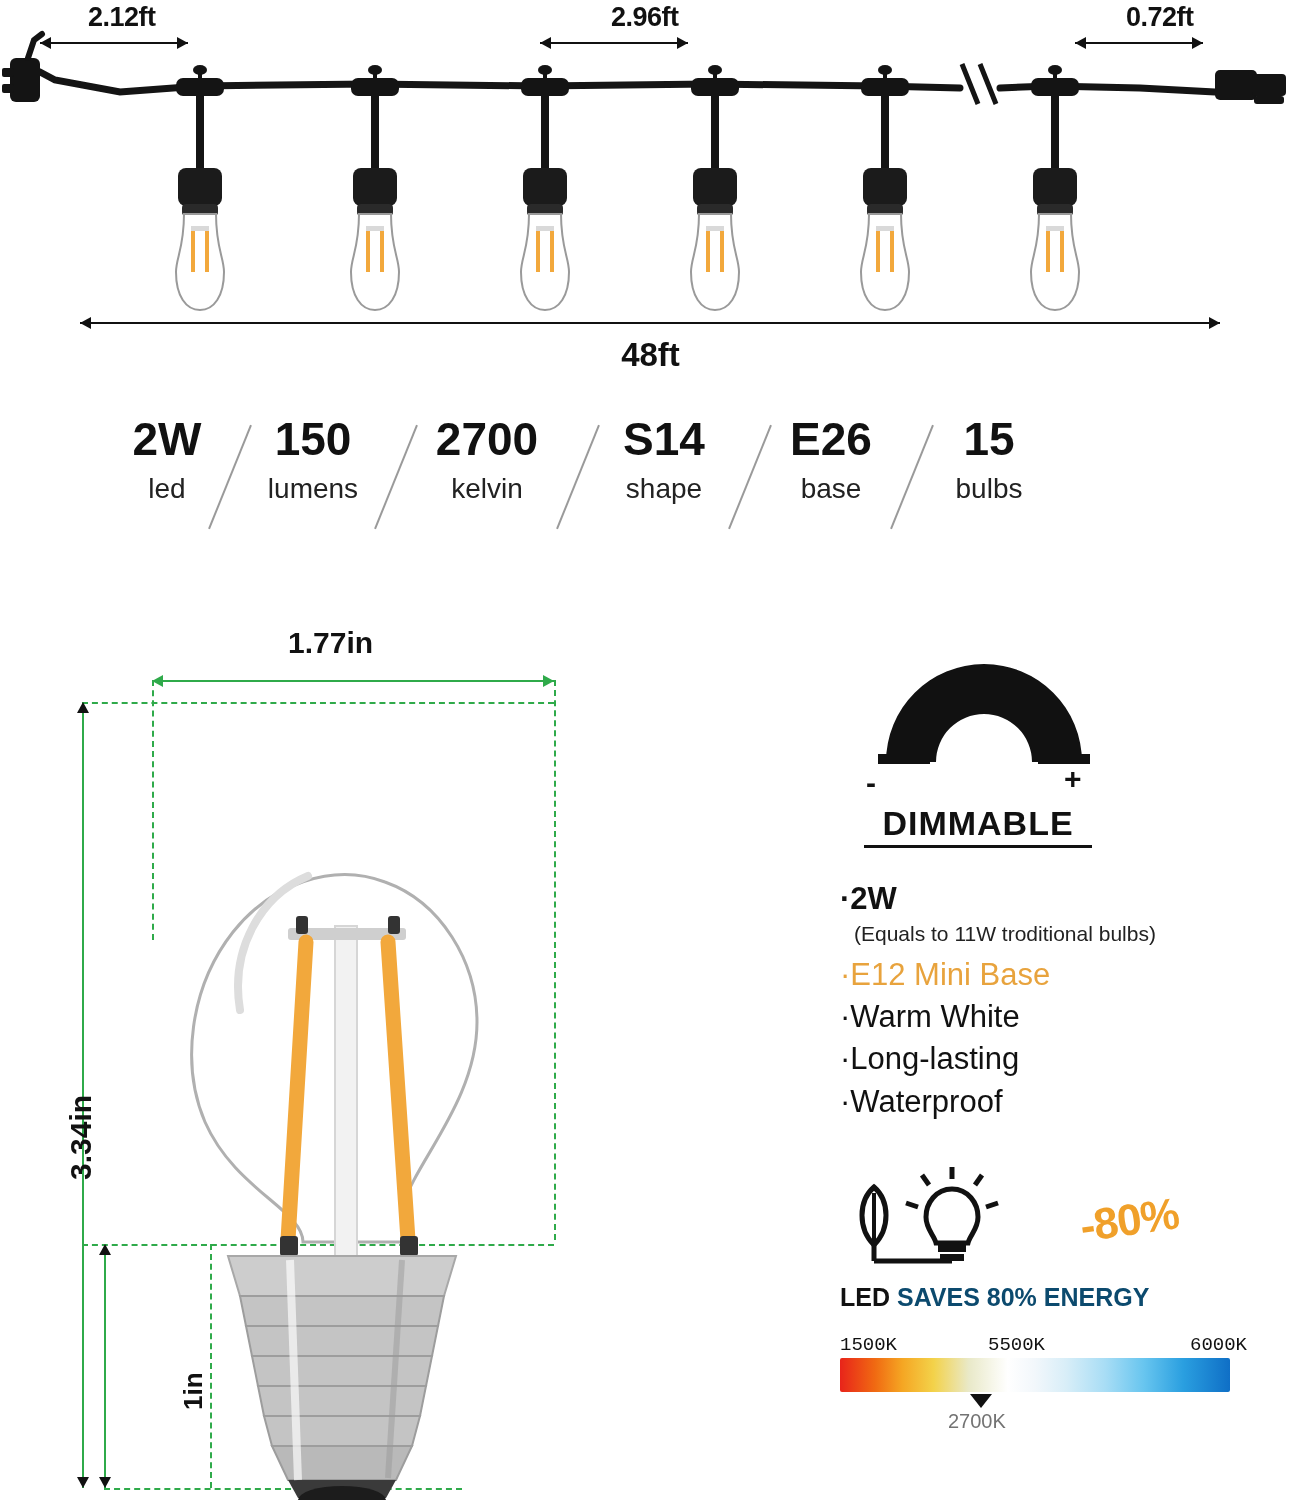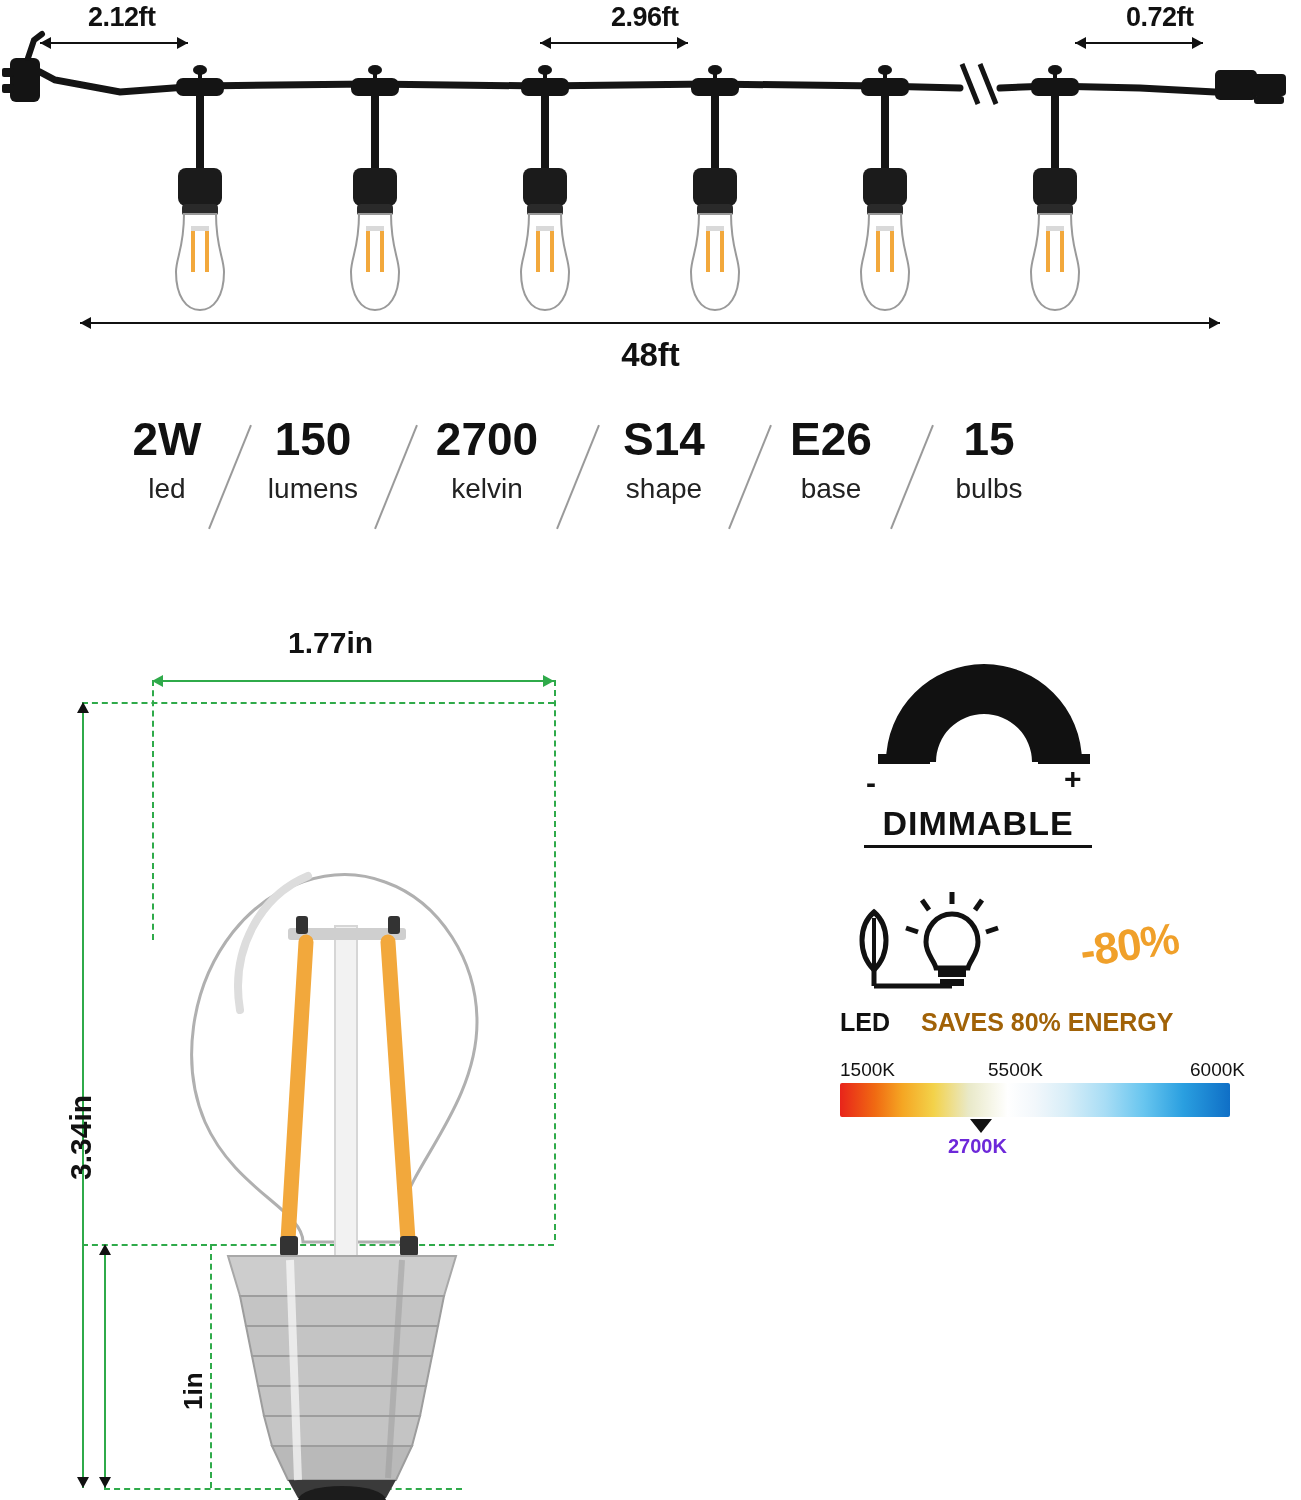--- a/index.html
+++ b/index.html
@@ -108,40 +108,40 @@
   .pct {
     position:absolute; left:240px; top:46px;
     font-size:44px; font-weight:bold; color:#f0a02a;
     transform:rotate(-8deg);
     letter-spacing:-1px;
   }
   .saves {
     margin-top:4px; font-size:25px; font-weight:bold; white-space:nowrap;
   }
   .saves .k { color:#111; }
-  .saves .a { color:#a16207;margin-left:24px; }
+  .saves .a { color:#0c4a6e; }
 
   .kelvin-block { margin-top:22px; width:390px; position:relative; }
-  .k-ticks { position:relative; height:24px; font-size:19px; color:#111; }
+  .k-ticks { position:relative; height:24px; font-size:19px; color:#111;font-family:Liberation Mono, monospace; }
   .k-ticks span { position:absolute; top:0; }
   .k-bar {
     height:34px; width:390px; border-radius:2px;
     background:linear-gradient(to right,
       #e8241a 0%, #f06a12 9%, #f5a623 16%, #f3d24a 24%,
       #e9e9c8 33%, #ffffff 43%, #f2f7fb 50%,
       #d8eef8 58%, #a8ddf5 68%, #67c5ef 78%, #2a9fe0 88%, #0f6fc6 100%);
   }
   .k-pointer {
     position:absolute; left:130px; top:60px;
     width:0; height:0; border-left:11px solid transparent;
     border-right:11px solid transparent; border-top:14px solid #111;
   }
   .k-current {
     position:absolute; left:108px; top:76px;
-    font-size:20px; color:#6d28d9; font-weight:bold;
+    font-size:20px; color:#737373; font-weight:normal;
   }
 </style>
 </head>
 <body>
 
 <div class="page">
 
   <div class="top-section">
 
     <div class="dim-label" style="left:60px; top:2px;">2.12ft</div>
@@ -365,20 +365,28 @@
     </svg>
 
     <div class="plusminus">
       <span class="pm" style="left:2px;  top:-4px;">-</span>
       <span class="pm" style="left:200px;top:-8px;">+</span>
     </div>
 
     <div class="dimmable-word">DIMMABLE</div>
     <div class="dim-underline"></div>
 
+    <div class="bullets">
+      <div class="b-line bold">·2W</div>
+      <div class="b-sub">(Equals to 11W troditional bulbs)</div>
+      <div class="b-line b-amber">·E12 Mini Base</div>
+      <div class="b-line">·Warm White</div>
+      <div class="b-line">·Long-lasting</div>
+      <div class="b-line">·Waterproof</div>
+    </div>
 
     <div class="energy-row">
       <svg width="230" height="126" viewBox="0 0 230 126" style="position:absolute; left:0; top:0;">
 
         <path d="M34 38 C18 52 18 80 34 96 C50 80 50 52 34 38 Z" fill="none" stroke="#111" stroke-width="5"></path>
         <line x1="34" y1="44" x2="34" y2="96" stroke="#111" stroke-width="4"></line>
 
         <path d="M112 40 C96 40 86 54 86 68 C86 80 94 86 96 94 L128 94 C130 86 138 80 138 68 C138 54 128 40 112 40 Z" fill="none" stroke="#111" stroke-width="5"></path>
         <rect x="98" y="96" width="28" height="7" fill="#111"></rect>
         <rect x="100" y="105" width="24" height="7" fill="#111"></rect>

